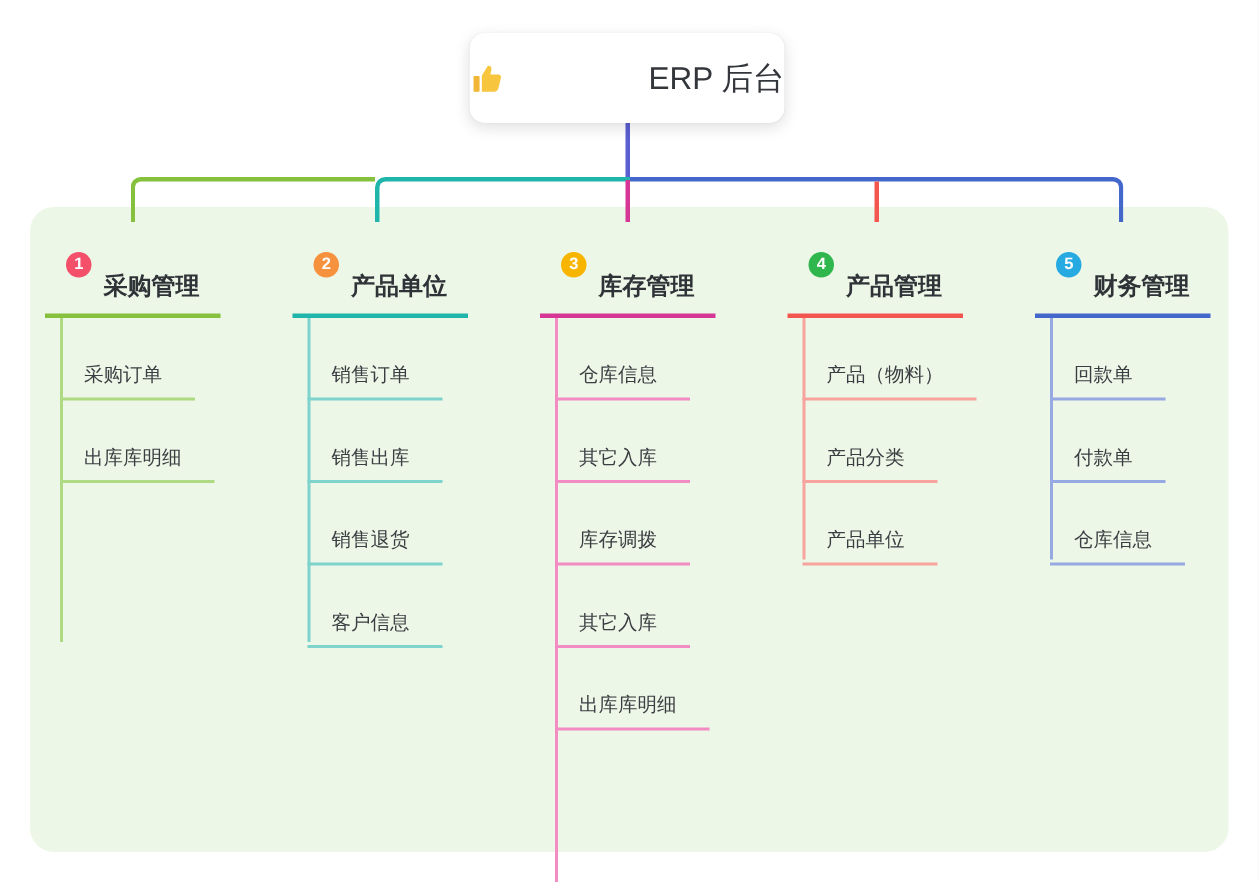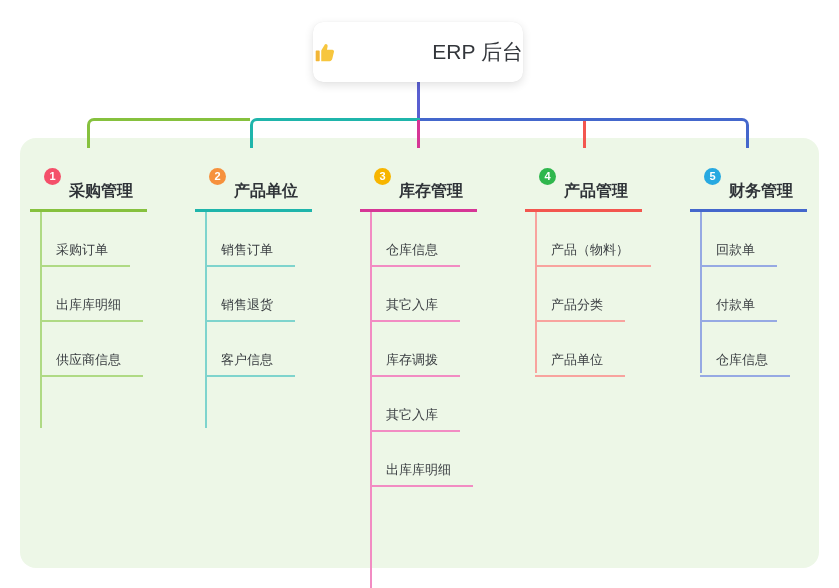--- a/index.html
+++ b/index.html
@@ -93,35 +93,35 @@
     <span class="branch-label">采购管理</span>
   </div>
   <div class="items">
     <div class="spine" style="height:216px"></div>
     <div class="item">
         <span class="item-label">采购订单</span>
       </div>
     <div class="item">
         <span class="item-label">出库库明细</span>
       </div>
-    <div class="item">
-        <span class="item-label">供应商信息</span>
-      </div>
   </div>
 </div>
 
 <div class="branch b2">
   <div class="branch-header">
     <span class="badge">2</span>
     <span class="branch-label">产品单位</span>
   </div>
   <div class="items">
     <div class="spine" style="height:216px"></div>
     <div class="item">
         <span class="item-label">销售订单</span>
+      </div>
+    <div class="item">
+        <span class="item-label">销售出库</span>
       </div>
     <div class="item">
         <span class="item-label">销售退货</span>
       </div>
     <div class="item">
         <span class="item-label">客户信息</span>
       </div>
   </div>
 </div>
 

